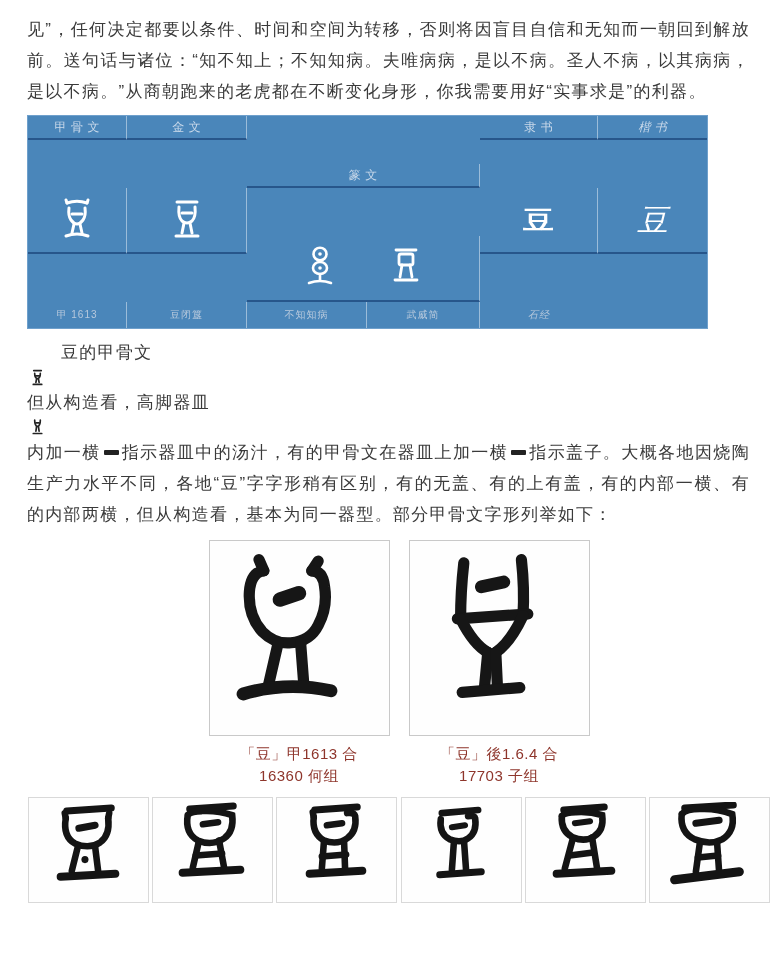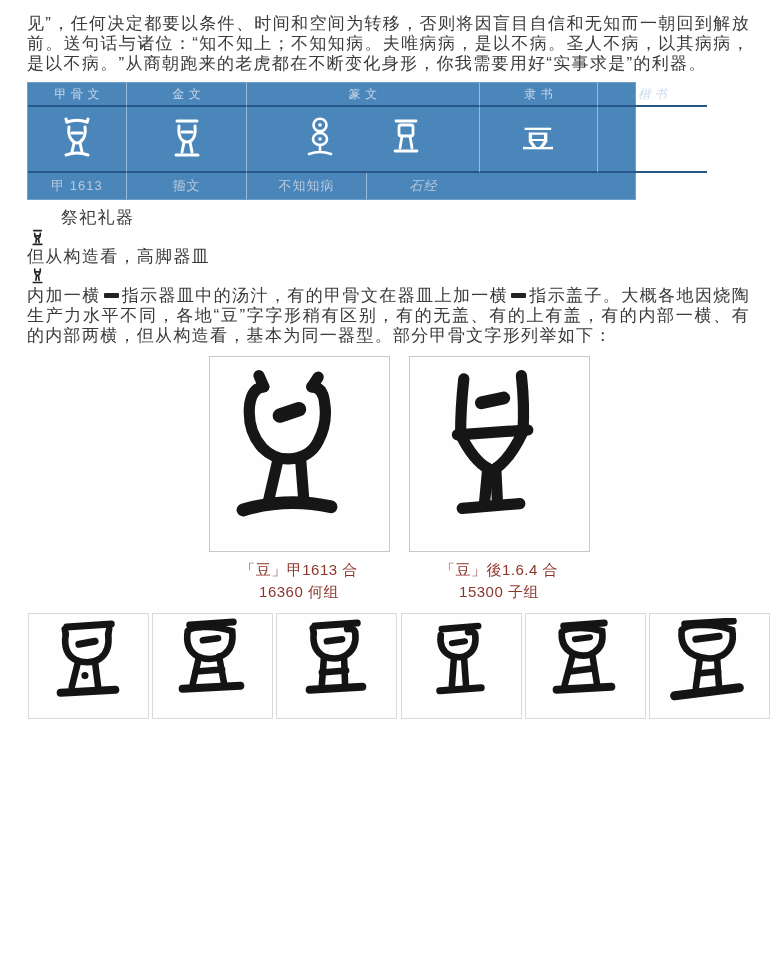--- a/index.html
+++ b/index.html
@@ -6,21 +6,21 @@
   body{
     width:778px;
     font-family:"Liberation Sans", sans-serif;
     color:#3a3a3a;
     -webkit-font-smoothing:antialiased;
   }
   .page{width:778px;overflow:hidden;}
   .body-text{
     margin:0 28px 0 27px;
     font-size:17px;
-    line-height:20px;
+    line-height:31px;
     letter-spacing:1.3px;
     text-align:justify;
   }
   .body-text.first{margin-top:14px;}
   .indent{text-indent:2em;}
   .heading{
     margin:10px 28px 3px 27px;
     font-size:17px;
     line-height:26px;
     letter-spacing:1.3px;
@@ -28,21 +28,21 @@
   }
   .red-link{
     color:#e23a2a;
     text-decoration:underline;
     text-underline-offset:3px;
     cursor:pointer;
   }
   
   .evo-table{
     margin:8px 0 8px 27px;
-    width:609px;
+    width:681px;
     display:grid;
     grid-template-columns:99px 120px 120px 113px 118px 109px;
     background:#4a86ba;
     border:1px solid #6fa0cc;
     box-sizing:border-box;
   }
   .evo-cell{
     display:flex;align-items:center;justify-content:center;
     border-right:1px solid rgba(255,255,255,.45);
     box-sizing:border-box;
@@ -56,24 +56,24 @@
     text-indent:.38em;
     border-bottom:2px solid #27568b;
   }
   .evo-glyph{
     height:66px;
     border-bottom:2px solid #27568b;
   }
   .evo-label{
     height:26px;
     color:#b7c9dd;
-    font-size:13px;
+    font-size:10px;
     letter-spacing:1px;
   }
-  .span2{grid-column:span 2;}
+  .span2{grid-column:span 2;margin-top:48px;}
   .glyph-pair{display:flex;gap:46px;align-items:center;justify-content:center;width:100%;}
   .white-dou{
     color:#ffffff;
     font-family:"Liberation Serif", serif;
     font-size:31px;
     line-height:1;
   }
   .white-dou.lishu{font-weight:bold;transform:scaleY(.82);}
   
   .inline-glyph{vertical-align:-3px;margin:0 3px;}
@@ -160,26 +160,27 @@
       </div>
     </div>
     <div class="evo-cell evo-glyph">
       <span class="white-dou lishu">豆</span>
     </div>
     <div class="evo-cell evo-glyph last">
       <span class="white-dou">豆</span>
     </div>
 
     <div class="evo-cell evo-label">甲 1613</div>
-    <div class="evo-cell evo-label">籀文</div>
+    <div class="evo-cell evo-label">豆闭簋</div>
     <div class="evo-cell evo-label">不知知病</div>
+    <div class="evo-cell evo-label">武威简</div>
     <div class="evo-cell evo-label last">石经</div>
   </div>
 
-  <p class="body-text indent"><span>祭祀礼器</span><svg class="inline-glyph" width="15" height="19" viewBox="0 0 16 20" fill="none" stroke="#222222" stroke-width="1.8" stroke-linecap="round">
+  <p class="body-text indent"><span>豆的甲骨文</span><svg class="inline-glyph" width="15" height="19" viewBox="0 0 16 20" fill="none" stroke="#222222" stroke-width="1.8" stroke-linecap="round">
         <path d="M4,2.6 L12,2.6"></path>
         <path d="M5,5.6 Q5,10.2 8,11.4 Q11,10.2 11,5.6"></path>
         <path d="M6,8.2 L10,8.2"></path>
         <path d="M7,11.4 L6.3,15.3"></path>
         <path d="M9,11.4 L9.7,15.3"></path>
         <path d="M3.5,17.4 L12.5,17.4"></path>
       </svg><span>但从构造看，高脚器皿</span><svg class="inline-glyph" width="15" height="19" viewBox="0 0 16 20" fill="none" stroke="#222222" stroke-width="1.8" stroke-linecap="round">
         <path d="M5,2.2 Q5,7.8 8,9 Q11,7.8 11,2.2"></path>
         <path d="M6.4,5 L9.6,5"></path>
         <path d="M7,9 L6.3,13.8"></path>
@@ -214,21 +215,21 @@
           <path d="M24,43 L68,40"></path>
           <path d="M26,43 Q34,59 43,64"></path>
           <path d="M65,41 Q57,58 48,64"></path>
           <path d="M43,64 L41,85"></path>
             <path d="M48,64 L49,85"></path>
           <path d="M27,89 L63,86"></path>
         </svg>
       </div>
       <div class="figcap">
         <div>「豆」後1.6.4 合</div>
-        <div>15300 子组</div>
+        <div>17703 子组</div>
       </div>
     </div>
   </div>
 
 
   <div class="figrow figrow-bronze">
 
     <div class="fig">
       <div class="figbox">
         <svg width="104" height="96" viewBox="0 0 100 95" fill="none" stroke="#141414" stroke-width="6.5" stroke-linecap="round">

